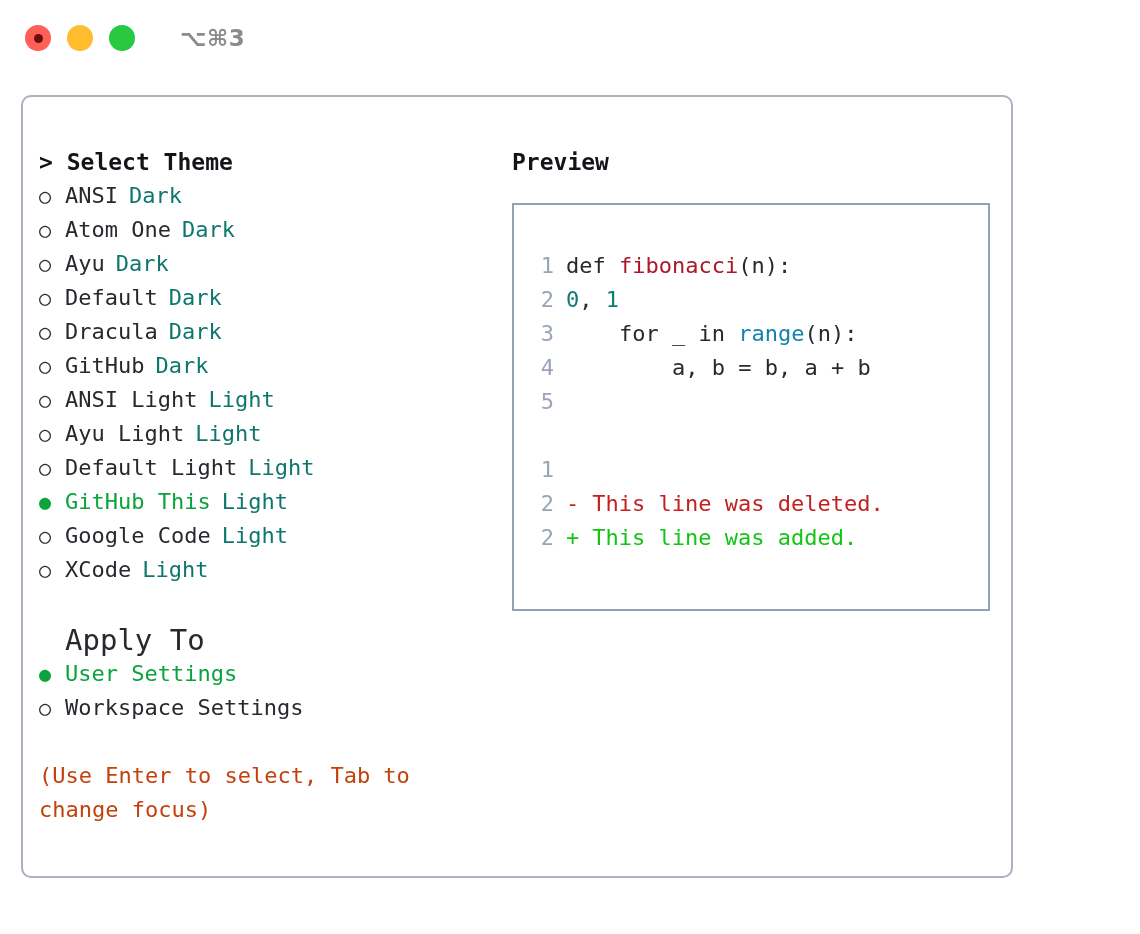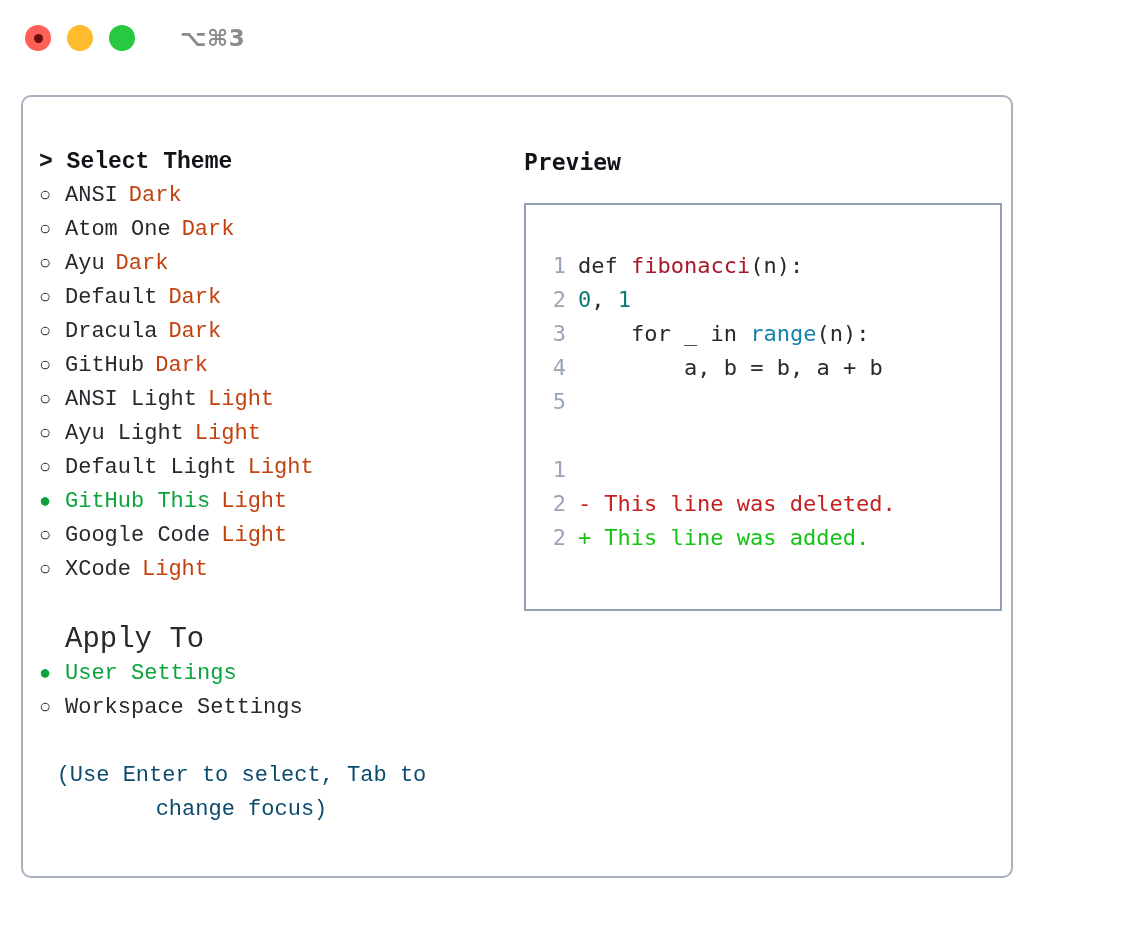--- a/index.html
+++ b/index.html
@@ -71,21 +71,20 @@
     display: flex;
     padding: 48px 0 0 16px;
     box-sizing: border-box;
     height: 100%;
   }
 
   
   .left-col {
     width: 462px;
     flex: none;
-    font-family: Liberation Mono, monospace;
   }
   .section-title {
     font-size: 23px;
     font-weight: bold;
     color: #111418;
     line-height: 34px;
     white-space: pre;
   }
   .row {
     display: flex;
@@ -101,46 +100,45 @@
     font-size: 20px;
     text-align: left;
   }
   .marker.on { color: #0ba33c; }
   .row-label {
     color: #26292e;
     text-align: center;
   }
   .row.selected .row-label { color: #0ba33c; }
   .row-tag {
-    color: #c2410c;
+    color: #0f766e;
     margin-left: 11px;
   }
 
   .group-gap { height: 36px; }
   .subhead {
     padding-left: 26px;
     font-size: 29px;
     color: #26292e;
     line-height: 34px;
     white-space: pre;
   }
 
   .hint {
     margin-top: 34px;
-    color: #0c4a6e;
+    color: #c2410c;
     font-size: 22px;
     line-height: 34px;
     width: 405px;
     white-space: pre-wrap;
-    text-align: center;
   }
 
   
   .right-col {
-    margin-left: 23px;
+    margin-left: 11px;
     flex: none;
   }
   .preview-title {
     font-size: 23px;
     font-weight: bold;
     color: #111418;
     line-height: 34px;
     margin-bottom: 24px;
     white-space: pre;
   }

